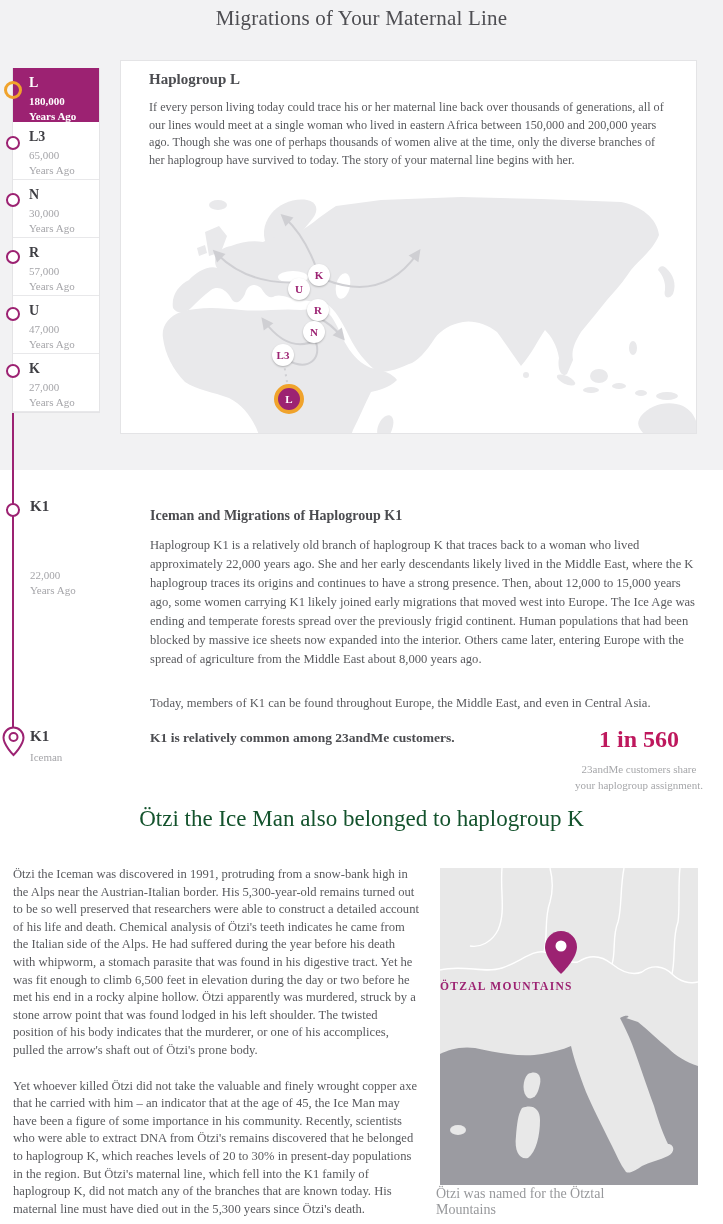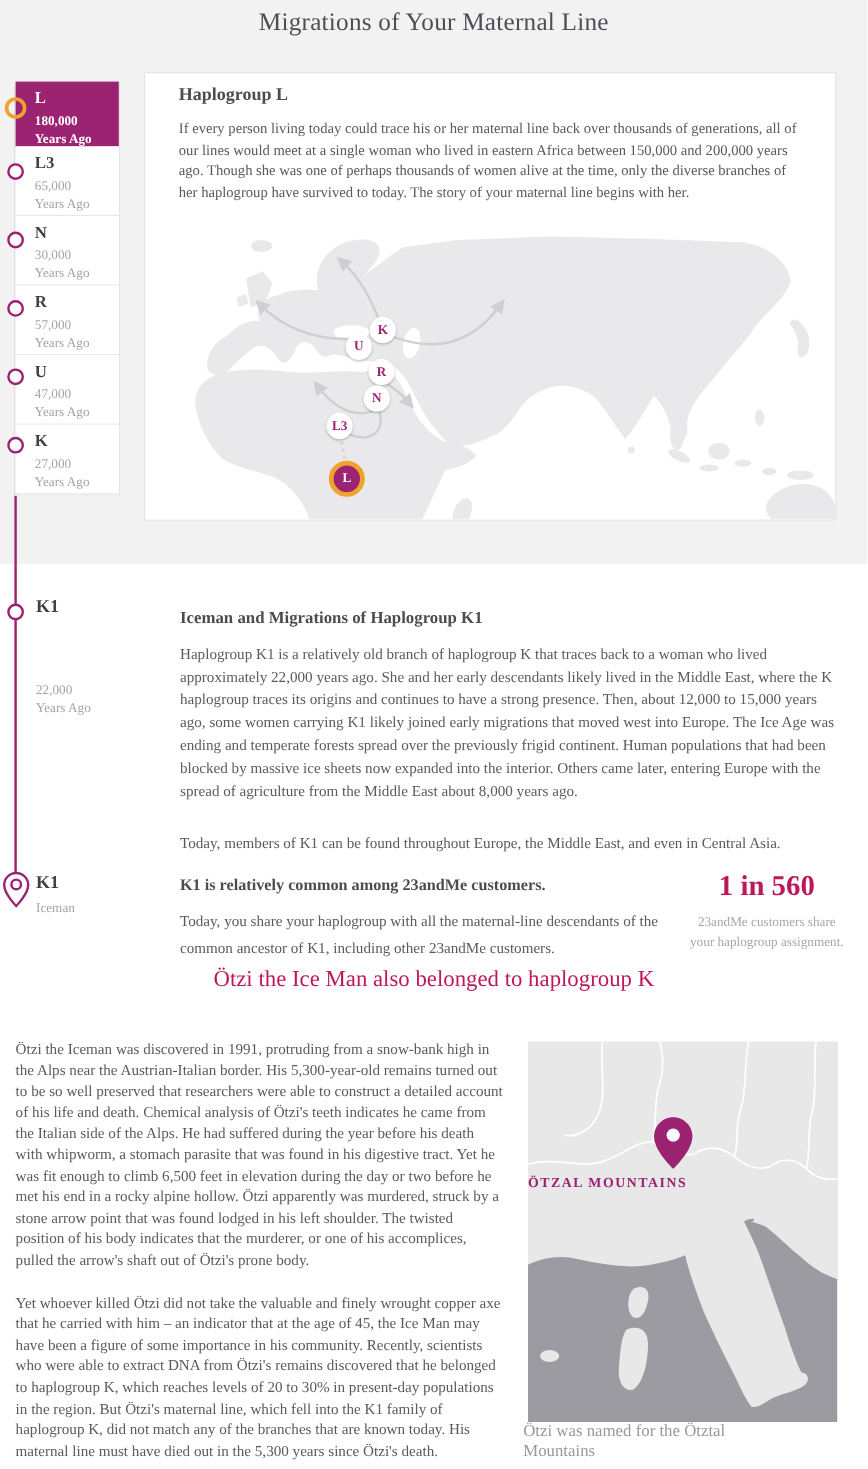--- a/index.html
+++ b/index.html
@@ -40,21 +40,21 @@
   .k-sub{position:absolute;left:30px;font-size:11px;color:#a5a5a9;line-height:15px;}
   .sec-title{position:absolute;left:150px;font-size:14px;font-weight:700;color:#4b4c50;}
   .sec-body{position:absolute;left:150px;font-size:12.6px;line-height:19px;color:#595a5e;}
   
   .pin-wrap{position:absolute;left:2px;top:726px;width:23px;height:31px;z-index:5;}
   .stat{position:absolute;left:572px;top:726px;width:134px;text-align:center;}
   .stat-num{font-size:24px;font-weight:700;color:#be185d;}
   .stat-cap{margin-top:8px;font-size:11px;line-height:16px;color:#a6a7aa;}
   
   .otzi-title{position:absolute;left:0;top:806px;width:723px;text-align:center;
-        font-size:19px;font-weight:400;color:#be185d;}
+        font-size:23px;font-weight:400;color:#14532d;}
   .otzi-text{position:absolute;left:13px;top:866px;width:406px;font-size:12.6px;
         line-height:17.6px;color:#595a5e;}
   .otzi-text p{margin:0 0 18px 0;}
   .otzi-map{position:absolute;left:440px;top:868px;width:258px;height:317px;overflow:hidden;}
   .otzi-pin{position:absolute;left:104px;top:62px;width:34px;height:45px;}
   .otzi-map-label{position:absolute;left:0px;top:112px;width:248px;text-align:left;
         font-size:11.5px;font-weight:700;letter-spacing:1.3px;color:#9c2272;}
   .otzi-caption{position:absolute;left:436px;top:1186px;width:210px;
         font-size:14px;line-height:16px;color:#97989b;}
 </style>
@@ -186,21 +186,20 @@
 
   <div class="pin-wrap">
     <svg width="23" height="31" viewBox="0 0 23 31">
       <path d="M11.5,1.5 C6,1.5 1.5,6 1.5,11.5 C1.5,19 11.5,29 11.5,29 C11.5,29 21.5,19 21.5,11.5 C21.5,6 17,1.5 11.5,1.5 Z" fill="#ffffff" stroke="#9c2272" stroke-width="2"></path>
       <circle cx="11.5" cy="11" r="4" fill="none" stroke="#9c2272" stroke-width="2"></circle>
     </svg>
   </div>
   <div class="k-label" style="top:728px;">K1</div>
   <div class="k-sub" style="top:750px;">Iceman</div>
   <div class="sec-title" style="top:730px;font-size:13.5px;">K1 is relatively common among 23andMe customers.</div>
-  <div class="sec-body" style="top:757px;width:415px;font-size:12.6px;line-height:22px;">Today, you share your haplogroup with all the maternal-line descendants of the common ancestor of K1, including other 23andMe customers.</div>
   <div class="stat">
     <div class="stat-num">1 in 560</div>
     <div class="stat-cap">23andMe customers share your haplogroup assignment.</div>
   </div>
 
   <div class="otzi-title">Ötzi the Ice Man also belonged to haplogroup K</div>
   <div class="otzi-text">
     <p>Ötzi the Iceman was discovered in 1991, protruding from a snow-bank high in the Alps near the Austrian-Italian border. His 5,300-year-old remains turned out to be so well preserved that researchers were able to construct a detailed account of his life and death. Chemical analysis of Ötzi's teeth indicates he came from the Italian side of the Alps. He had suffered during the year before his death with whipworm, a stomach parasite that was found in his digestive tract. Yet he was fit enough to climb 6,500 feet in elevation during the day or two before he met his end in a rocky alpine hollow. Ötzi apparently was murdered, struck by a stone arrow point that was found lodged in his left shoulder. The twisted position of his body indicates that the murderer, or one of his accomplices, pulled the arrow's shaft out of Ötzi's prone body.</p>
     <p>Yet whoever killed Ötzi did not take the valuable and finely wrought copper axe that he carried with him – an indicator that at the age of 45, the Ice Man may have been a figure of some importance in his community. Recently, scientists who were able to extract DNA from Ötzi's remains discovered that he belonged to haplogroup K, which reaches levels of 20 to 30% in present-day populations in the region. But Ötzi's maternal line, which fell into the K1 family of haplogroup K, did not match any of the branches that are known today. His maternal line must have died out in the 5,300 years since Ötzi's death.</p>
   </div>

